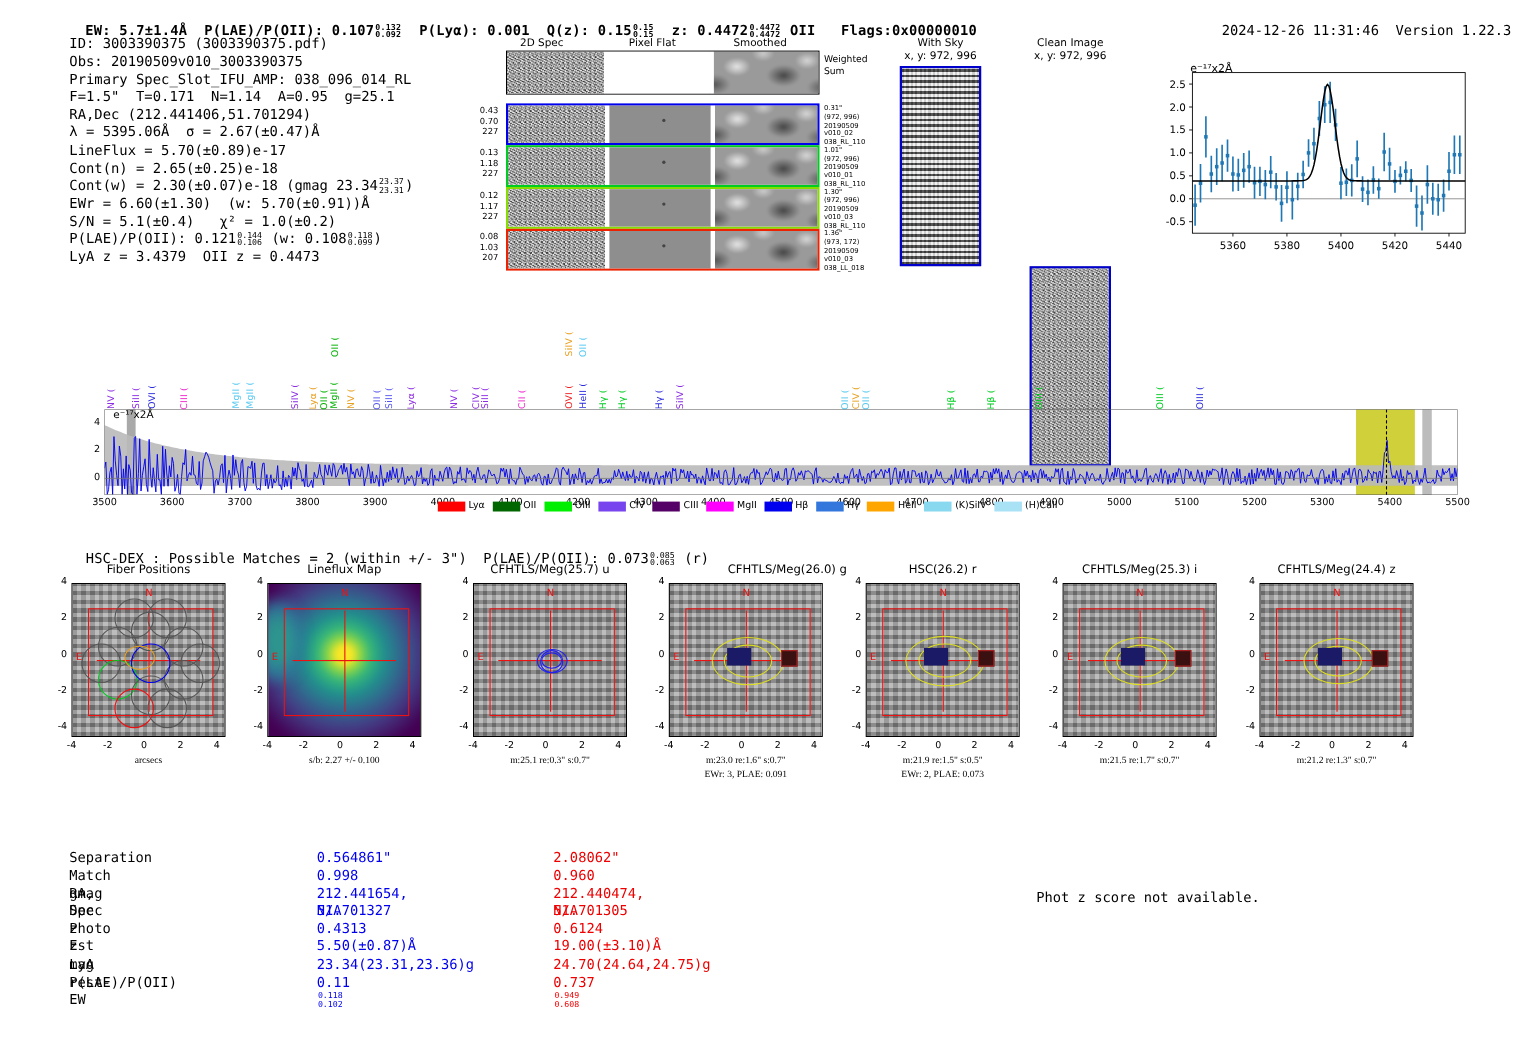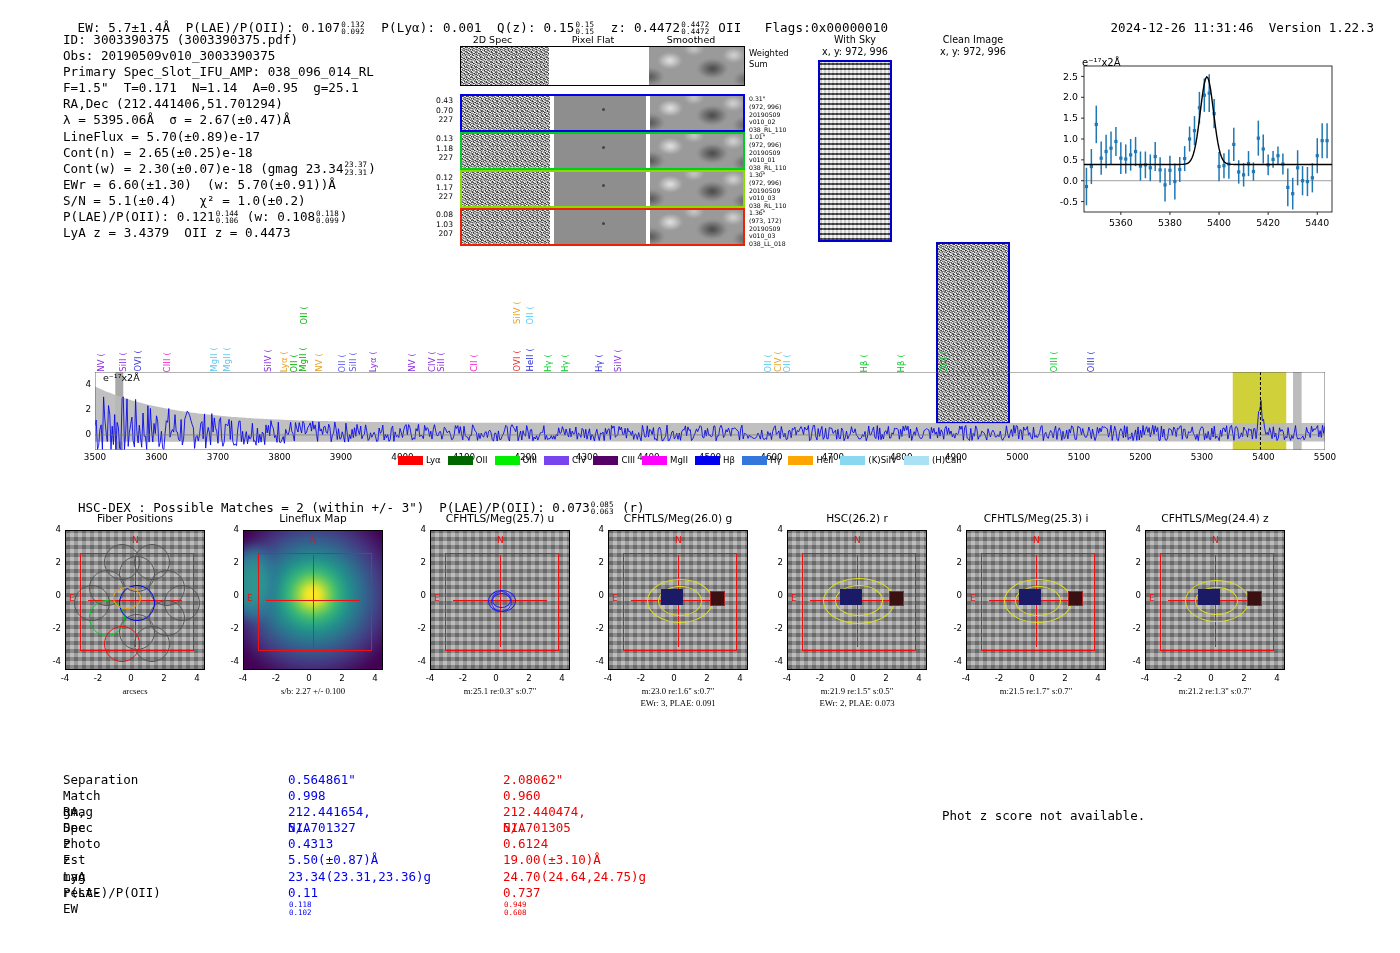--- a/index.html
+++ b/index.html
@@ -12,21 +12,21 @@
     color: #000;
     overflow: hidden;
   }
   .abs { position: absolute; }
   .mono { font-family: "DejaVu Sans Mono", monospace; }
   .nowrap { white-space: pre; }
 
   
   #header-line {
     left: 62px; top: 5px;
-    font-size: 12.5px; letter-spacing: .2px;
+    font-size: 12.5px; letter-spacing: .2px; font-weight: bold;
   }
   #timestamp-line {
     right: 26px; top: 5px;
     font-size: 12.5px;
   }
   .sup-sub {
     display: inline-flex; flex-direction: column;
     vertical-align: middle; line-height: 1;
     font-size: 7.5px; margin-left: 1px; margin-right: 1px;
     position: relative; top: -0.5px;
@@ -600,21 +600,21 @@
     <div class="abs axlab" style="left: 406px; top: 45px; width: 20px; text-align: right;">2</div>
     <div class="abs axlab" style="left: 406px; top: 78px; width: 20px; text-align: right;">0</div>
     <div class="abs axlab" style="left: 406px; top: 111px; width: 20px; text-align: right;">-2</div>
     <div class="abs axlab" style="left: 406px; top: 144px; width: 20px; text-align: right;">-4</div>
     <div class="abs axlab" style="left: 420px; top: 161px; width: 20px; text-align: center;">-4</div>
     <div class="abs axlab" style="left: 453px; top: 161px; width: 20px; text-align: center;">-2</div>
     <div class="abs axlab" style="left: 486px; top: 161px; width: 20px; text-align: center;">0</div>
     <div class="abs axlab" style="left: 519px; top: 161px; width: 20px; text-align: center;">2</div>
     <div class="abs axlab" style="left: 552px; top: 161px; width: 20px; text-align: center;">4</div>
     <div class="abs cut-caption" style="left: 402px; top: 174px; width: 196px;">m:25.1  re:0.3"  s:0.7"</div>
-    <div class="abs cut-title" style="left: 586px; top: 0px; width: 184px;">CFHTLS/Meg(26.0) g</div>
+    <div class="abs cut-title" style="left: 586px; top: 0px; width: 184px; text-align: right;">CFHTLS/Meg(26.0) g</div>
     <div class="abs" style="left: 608px; top: 18px; width: 140px; height: 140px; border: 0.9px solid rgb(0, 0, 0); box-sizing: border-box; overflow: hidden;">
       <div class="grayfield" style="position:absolute;inset:0;"></div>
       <div class="redbox" style="left:14px;top:22px;width:112px;height:96px;"></div>
       <div class="redline" style="left:69px;top:24px;width:1px;height:92px;"></div>
       <div class="redline" style="left:22px;top:69px;width:94px;height:1px;"></div>
       <div class="redline" style="left:64px;top:69px;width:12px;height:1px;"></div>
       <div class="ncompass" style="left:66px;top:4px;">N</div>
       <div class="ecompass" style="left:3px;top:62px;">E</div>
       <div class="galaxy-a" style="left:38px;top:48px;width:64px;height:42px;border:1.3px solid #dddd22;"></div>
       <div style="position:absolute;left:48.66666666666667px;top:55px;width:42px;height:28px;border:1.1px solid #dddd22;border-radius:50%;"></div>

